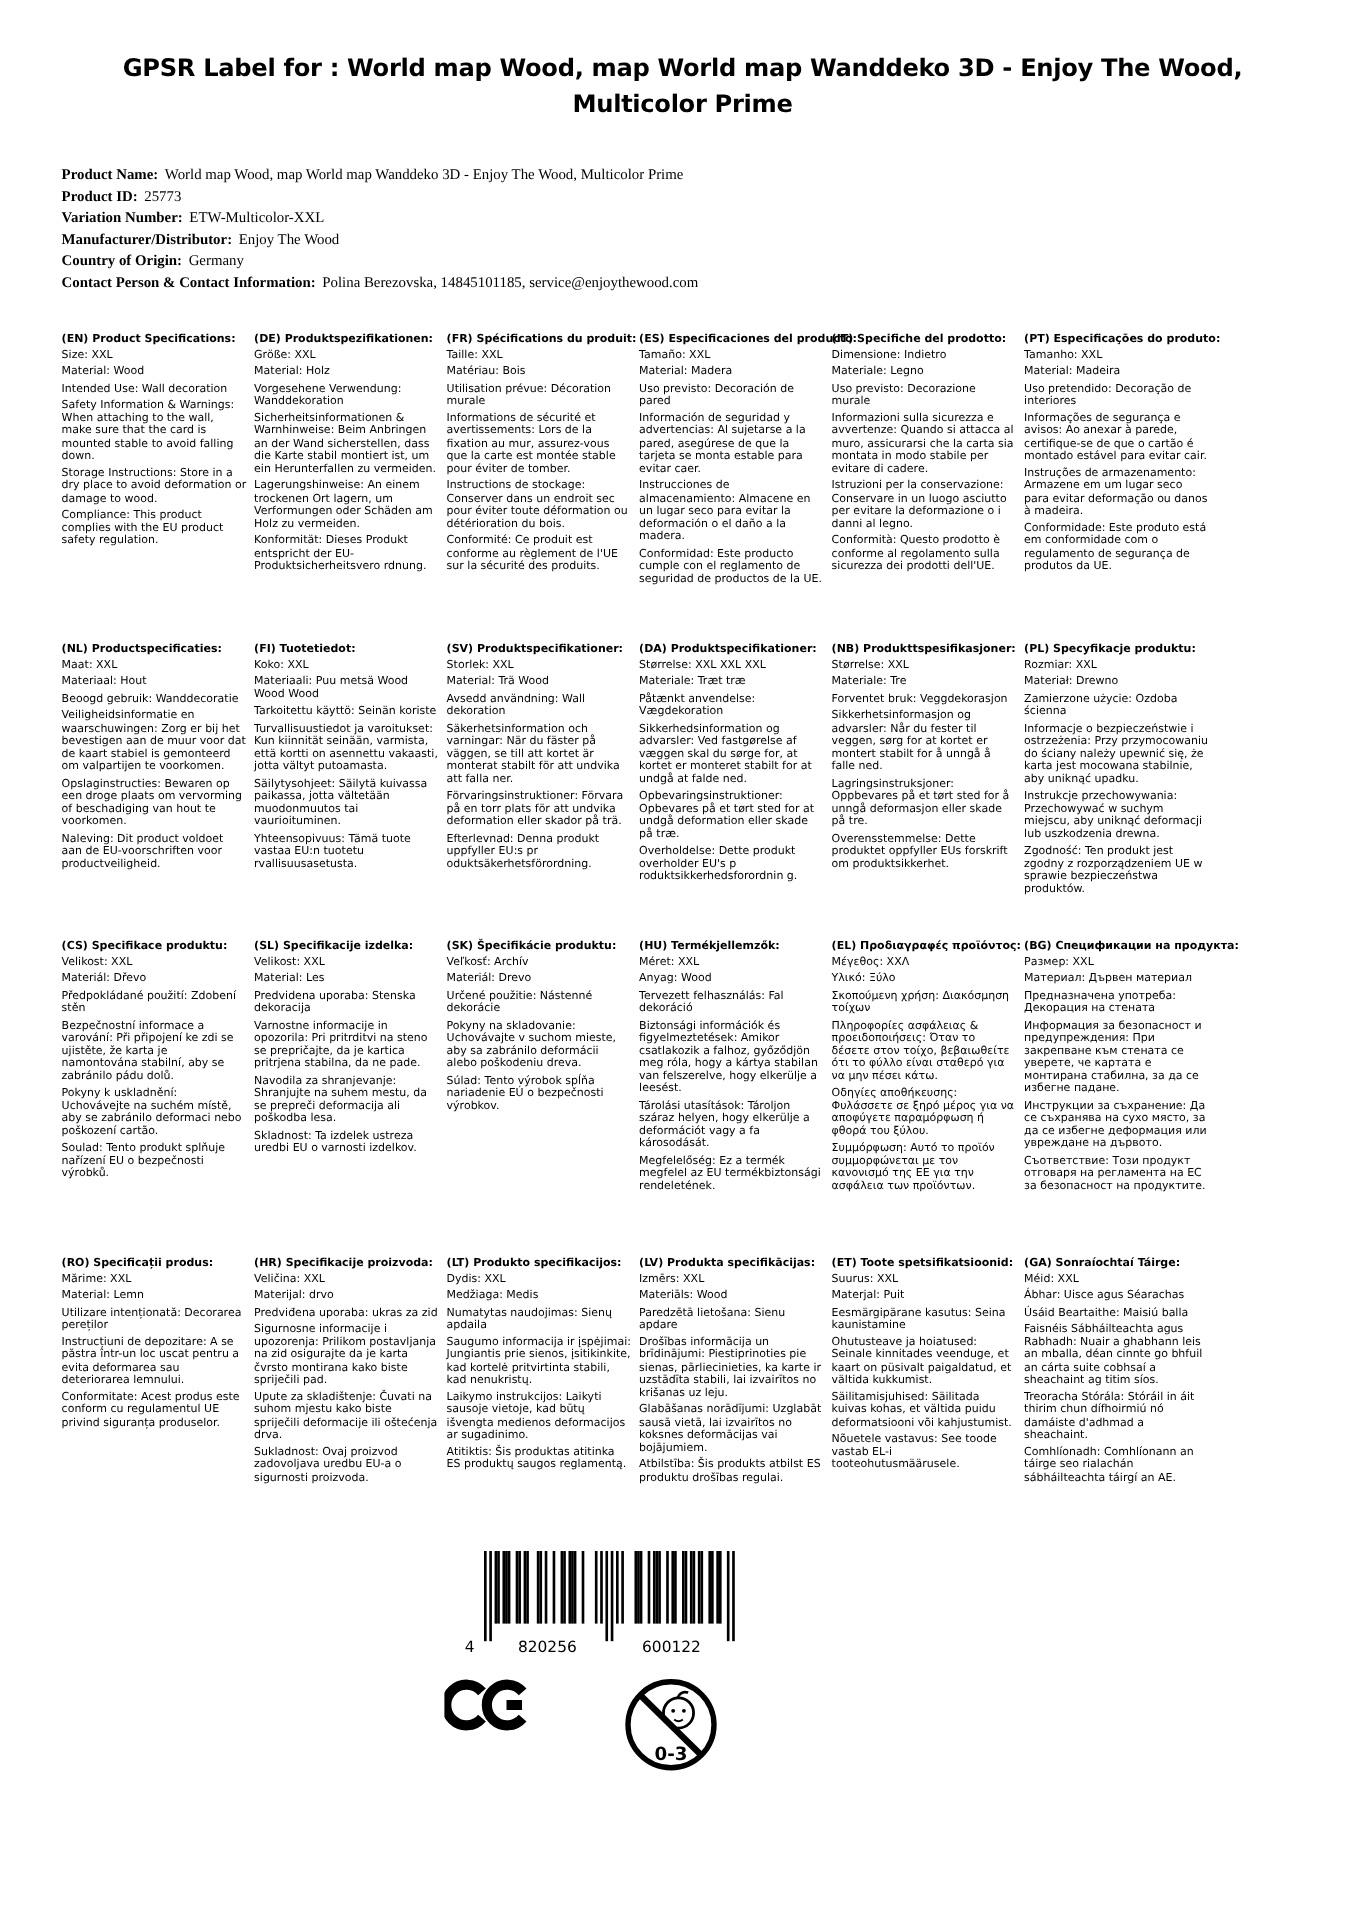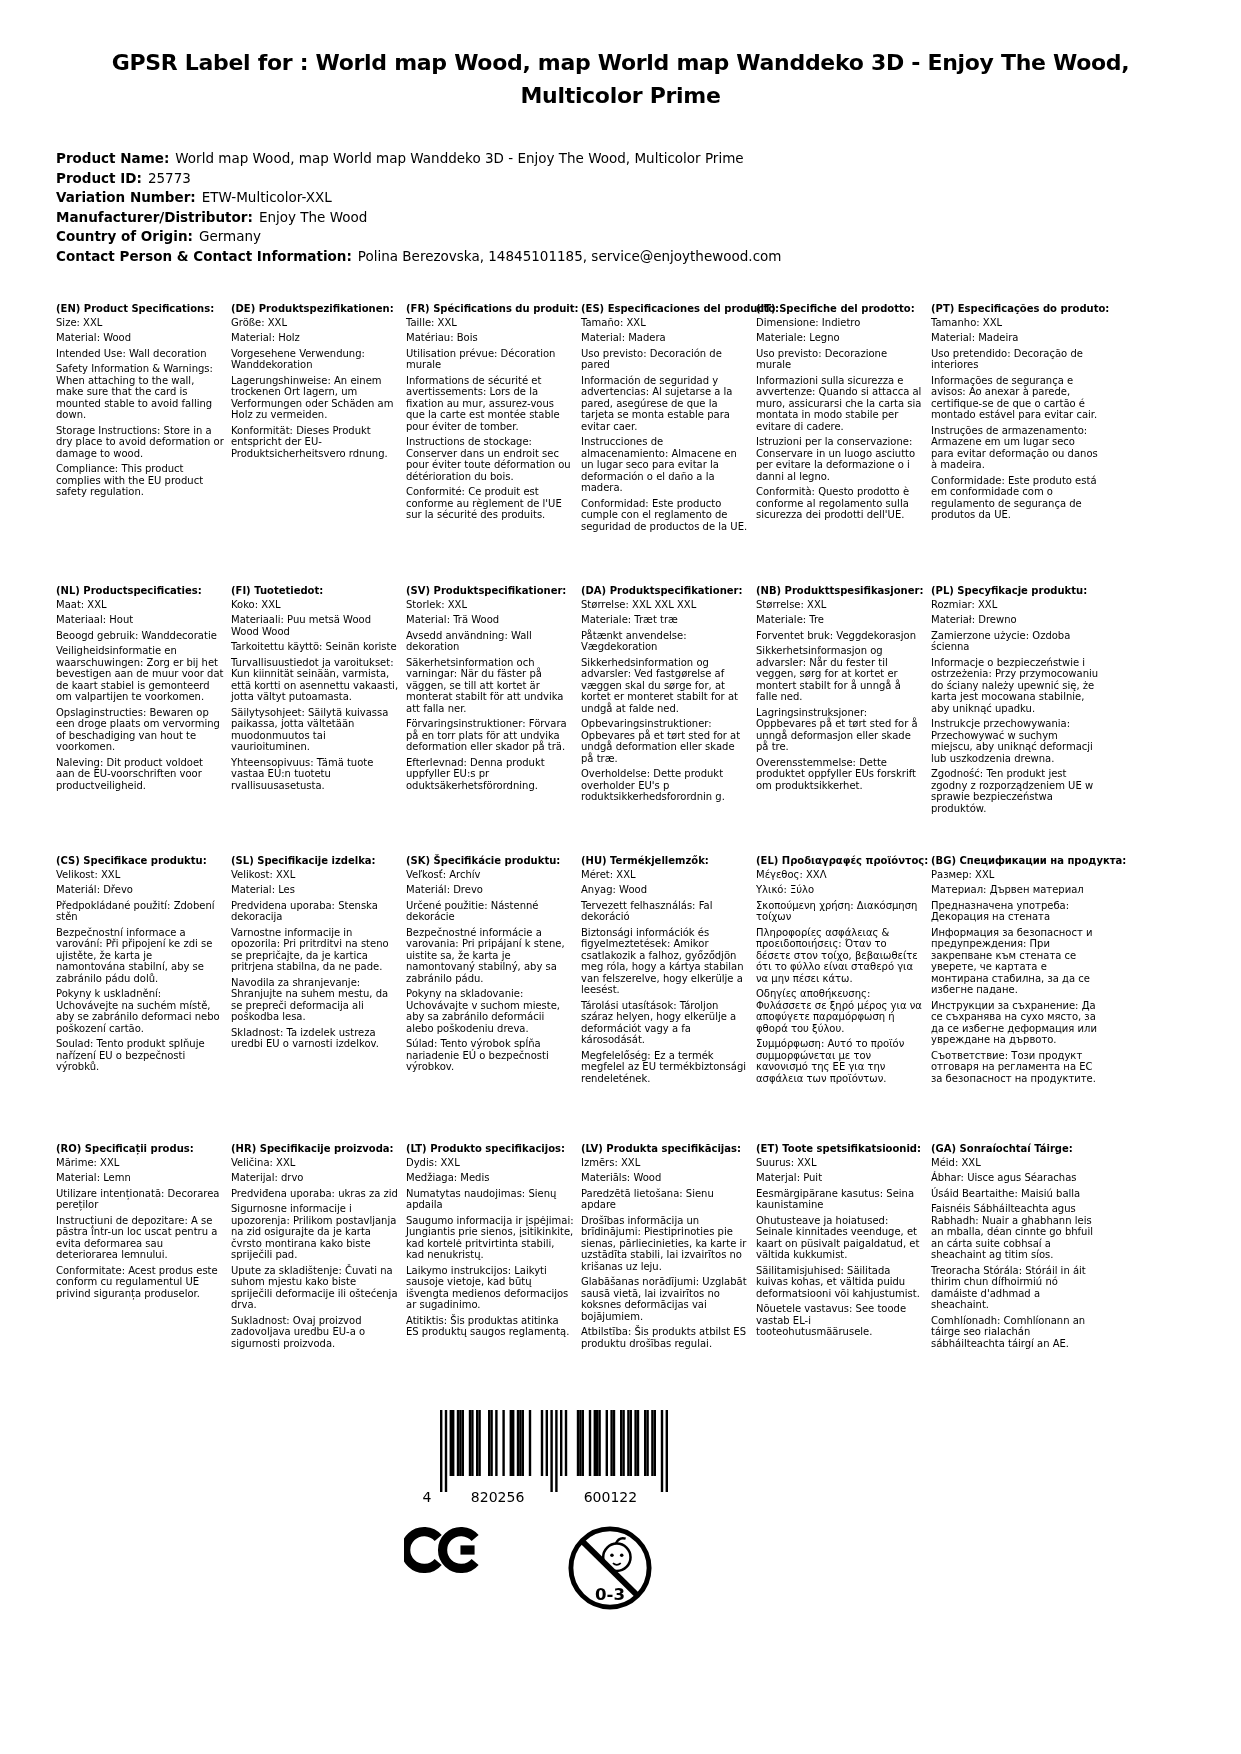--- a/index.html
+++ b/index.html
@@ -1,20 +1,20 @@
 <!DOCTYPE html>
 <html><head>
 <meta charset="utf-8">
 <style>
   html,body{margin:0;padding:0;background:#fff;}
   .page{position:relative;width:1241px;height:1754px;background:#fff;color:#000;
         font-family:"DejaVu Sans","Liberation Sans",sans-serif;overflow:hidden;}
   .title{position:absolute;top:46px;left:110px;width:1021px;text-align:center;
          font-size:22px;font-weight:bold;letter-spacing:-0.3px;line-height:1.5;margin:0;}
-  .product-info{position:absolute;top:149px;left:56px;width:1130px;font-size:13.5px;line-height:19.5px;}
+  .product-info{position:absolute;top:149px;left:56px;width:1130px;font-size:13.5px;line-height:19.5px;font-family:Liberation Serif, serif;}
   .info-row{white-space:nowrap;}
   .info-label{font-weight:bold;margin-right:6px;}
   .sections-grid{position:absolute;top:303px;left:56px;
                  display:grid;grid-template-columns:repeat(6,168px);column-gap:7px;
                  grid-template-rows:282px 270px 288px auto;}
   .section{font-size:10px;line-height:11.5px;}
   .section-heading{font-size:10px;font-weight:bold;margin:0 0 2px 0;white-space:nowrap;}
   .section-body p{margin:0 0 4px 0;}
   .footer{position:absolute;left:392px;top:1410px;width:320px;}
   .barcode{margin-left:26px;}
@@ -49,20 +49,21 @@
           <p>Compliance: This product complies with the EU product safety regulation.</p>
         </div>
     </div>
 
     <div class="section">
       <h3 class="section-heading">(DE) Produktspezifikationen:</h3>
       <div class="section-body">
           <p>Größe: XXL</p>
           <p>Material: Holz</p>
           <p>Vorgesehene Verwendung: Wanddekoration</p>
+          <p>Sicherheitsinformationen &amp; Warnhinweise: Beim Anbringen an der Wand sicherstellen, dass die Karte stabil montiert ist, um ein Herunterfallen zu vermeiden.</p>
           <p>Lagerungshinweise: An einem trockenen Ort lagern, um Verformungen oder Schäden am Holz zu vermeiden.</p>
           <p>Konformität: Dieses Produkt entspricht der EU-Produktsicherheitsvero rdnung.</p>
         </div>
     </div>
 
     <div class="section">
       <h3 class="section-heading">(FR) Spécifications du produit:</h3>
       <div class="section-body">
           <p>Taille: XXL</p>
           <p>Matériau: Bois</p>
@@ -204,21 +205,20 @@
           <p>Skladnost: Ta izdelek ustreza uredbi EU o varnosti izdelkov.</p>
         </div>
     </div>
 
     <div class="section">
       <h3 class="section-heading">(SK) Špecifikácie produktu:</h3>
       <div class="section-body">
           <p>Veľkosť: Archív</p>
           <p>Materiál: Drevo</p>
           <p>Určené použitie: Nástenné dekorácie</p>
-          <p>Bezpečnostné informácie a varovania: Pri pripájaní k stene, uistite sa, že karta je namontovaný stabilný, aby sa zabránilo pádu.</p>
           <p>Pokyny na skladovanie: Uchovávajte v suchom mieste, aby sa zabránilo deformácii alebo poškodeniu dreva.</p>
           <p>Súlad: Tento výrobok spĺňa nariadenie EÚ o bezpečnosti výrobkov.</p>
         </div>
     </div>
 
     <div class="section">
       <h3 class="section-heading">(HU) Termékjellemzők:</h3>
       <div class="section-body">
           <p>Méret: XXL</p>
           <p>Anyag: Wood</p>

